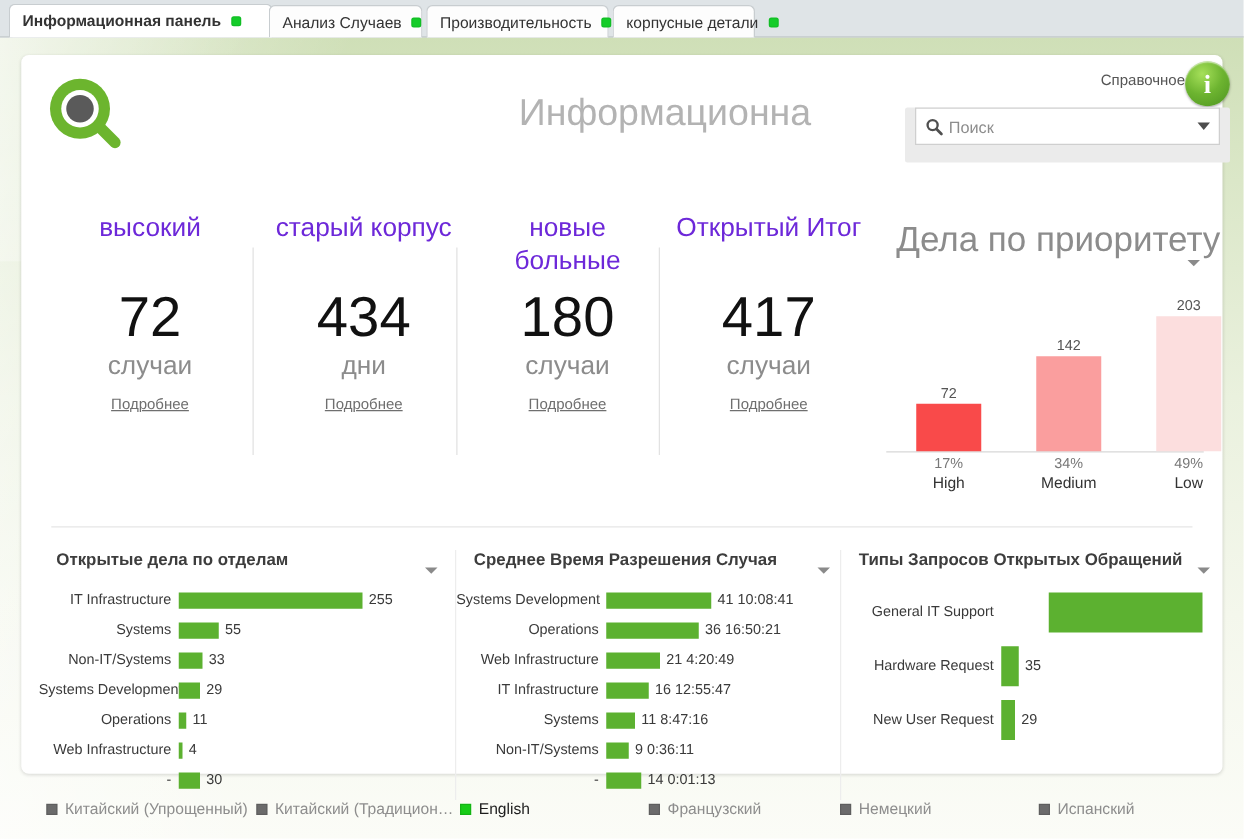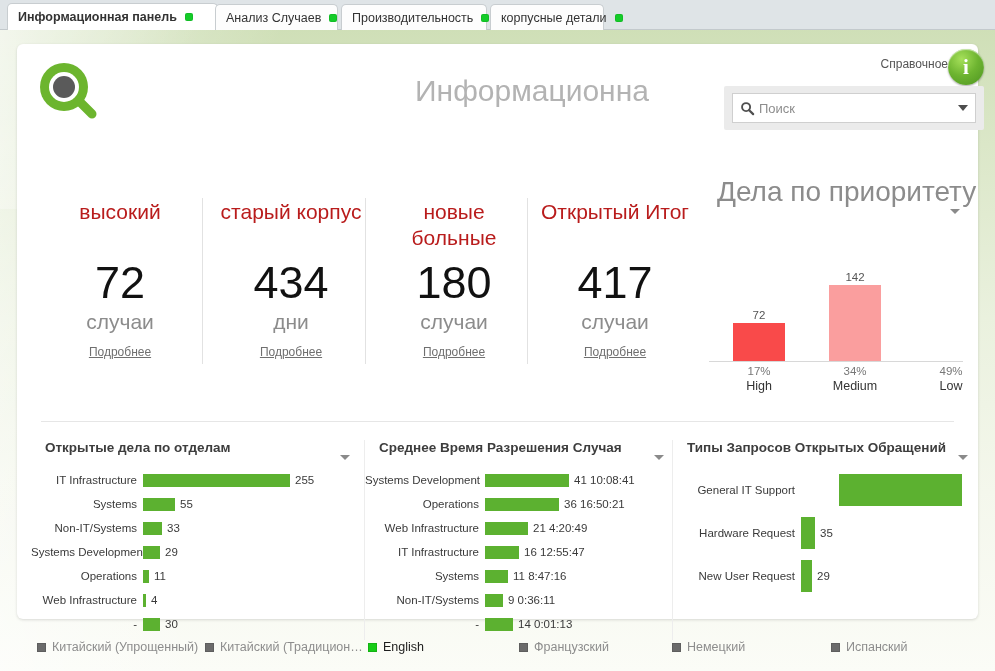--- a/index.html
+++ b/index.html
@@ -76,21 +76,21 @@
     position:absolute;left:931px;top:5px;width:36px;height:36px;border-radius:50%;
     background:radial-gradient(circle at 38% 28%, #a6e05a 0%, #6db430 48%, #4c9320 100%);
     box-shadow:0 1px 2px rgba(0,0,0,.35), inset 0 1px 1px rgba(255,255,255,.6);
     color:#fff;font-size:21px;font-weight:bold;font-family:"Liberation Serif",serif;
     display:flex;align-items:center;justify-content:center;
     box-sizing:border-box;
   }
   .searchwrap{
     position:absolute;left:707px;top:42px;width:260px;height:44px;
     background:#ebebeb;border-radius:2px;
-    display:flex;align-items:center;justify-content:center;
+    display:flex;justify-content:center;
   }
   .searchbox{
     width:244px;height:30px;background:#fff;border:1px solid #cfcfcf;
     box-sizing:border-box;display:flex;align-items:center;padding:0 7px;
   }
   .searchbox .mag{flex:none;width:15px;height:15px;margin-right:2px;}
   .searchbox input{
     flex:1;border:none;outline:none;font-size:13px;color:#6e6e6e;
     font-family:"Liberation Sans",sans-serif;background:transparent;
   }
@@ -98,22 +98,22 @@
   .caret{
     width:0;height:0;border-left:5px solid transparent;border-right:5px solid transparent;
     border-top:6px solid #4d4d4d;flex:none;
   }
   .caret.sm{border-left-width:5px;border-right-width:5px;border-top-width:5px;border-top-color:#8a8a8a;}
 
   
   .kpirow{position:absolute;left:0;top:126px;width:961px;height:208px;}
   .kpi{position:absolute;top:0;width:148px;text-align:center;}
   .kpi .klabel{
-    font-size:21px;color:#b91c1c;line-height:26px;
-    height:56px;overflow:hidden;white-space:nowrap;margin-top:29px;
+    font-size:21px;color:#6d28d9;line-height:26px;
+    height:56px;overflow:hidden;white-space:nowrap;
   }
   .kpi .klabel.wrap{white-space:normal;}
   .kpi .kvalue{font-size:45px;color:#111;line-height:52px;margin-top:2px;}
   .kpi .kunit{font-size:21px;color:#8c8c8c;line-height:26px;}
   .kpi .kmore{
     margin-top:10px;font-size:12px;color:#6f6f6f;text-decoration:underline;
     display:inline-block;cursor:pointer;
   }
   .vdiv{position:absolute;top:28px;width:1px;height:166px;background:#e2e2e2;}
 
@@ -259,20 +259,24 @@
       <div class="priaxis"></div>
       <div class="pribars" id="pribars">
           <div class="pribar" style="left: 24px; height: 56px;">
             <div class="prect" style="height: 38px; background: rgb(249, 74, 74);"></div>
             <div class="pval" style="bottom: 40px;">72</div>
           </div>
           <div class="pribar" style="left: 120px; height: 94px;">
             <div class="prect" style="height: 76px; background: rgb(250, 158, 158);"></div>
             <div class="pval" style="bottom: 78px;">142</div>
           </div>
+          <div class="pribar" style="left: 216px; height: 126px;">
+            <div class="prect" style="height: 108px; background: rgb(252, 222, 222);"></div>
+            <div class="pval" style="bottom: 110px;">203</div>
+          </div>
         </div>
       <div class="prilabels" id="prilabels">
           <div class="prilab" style="left: 15px;">
             <div class="pct">17%</div>
             <div class="nm">High</div>
           </div>
           <div class="prilab" style="left: 111px;">
             <div class="pct">34%</div>
             <div class="nm">Medium</div>
           </div>

